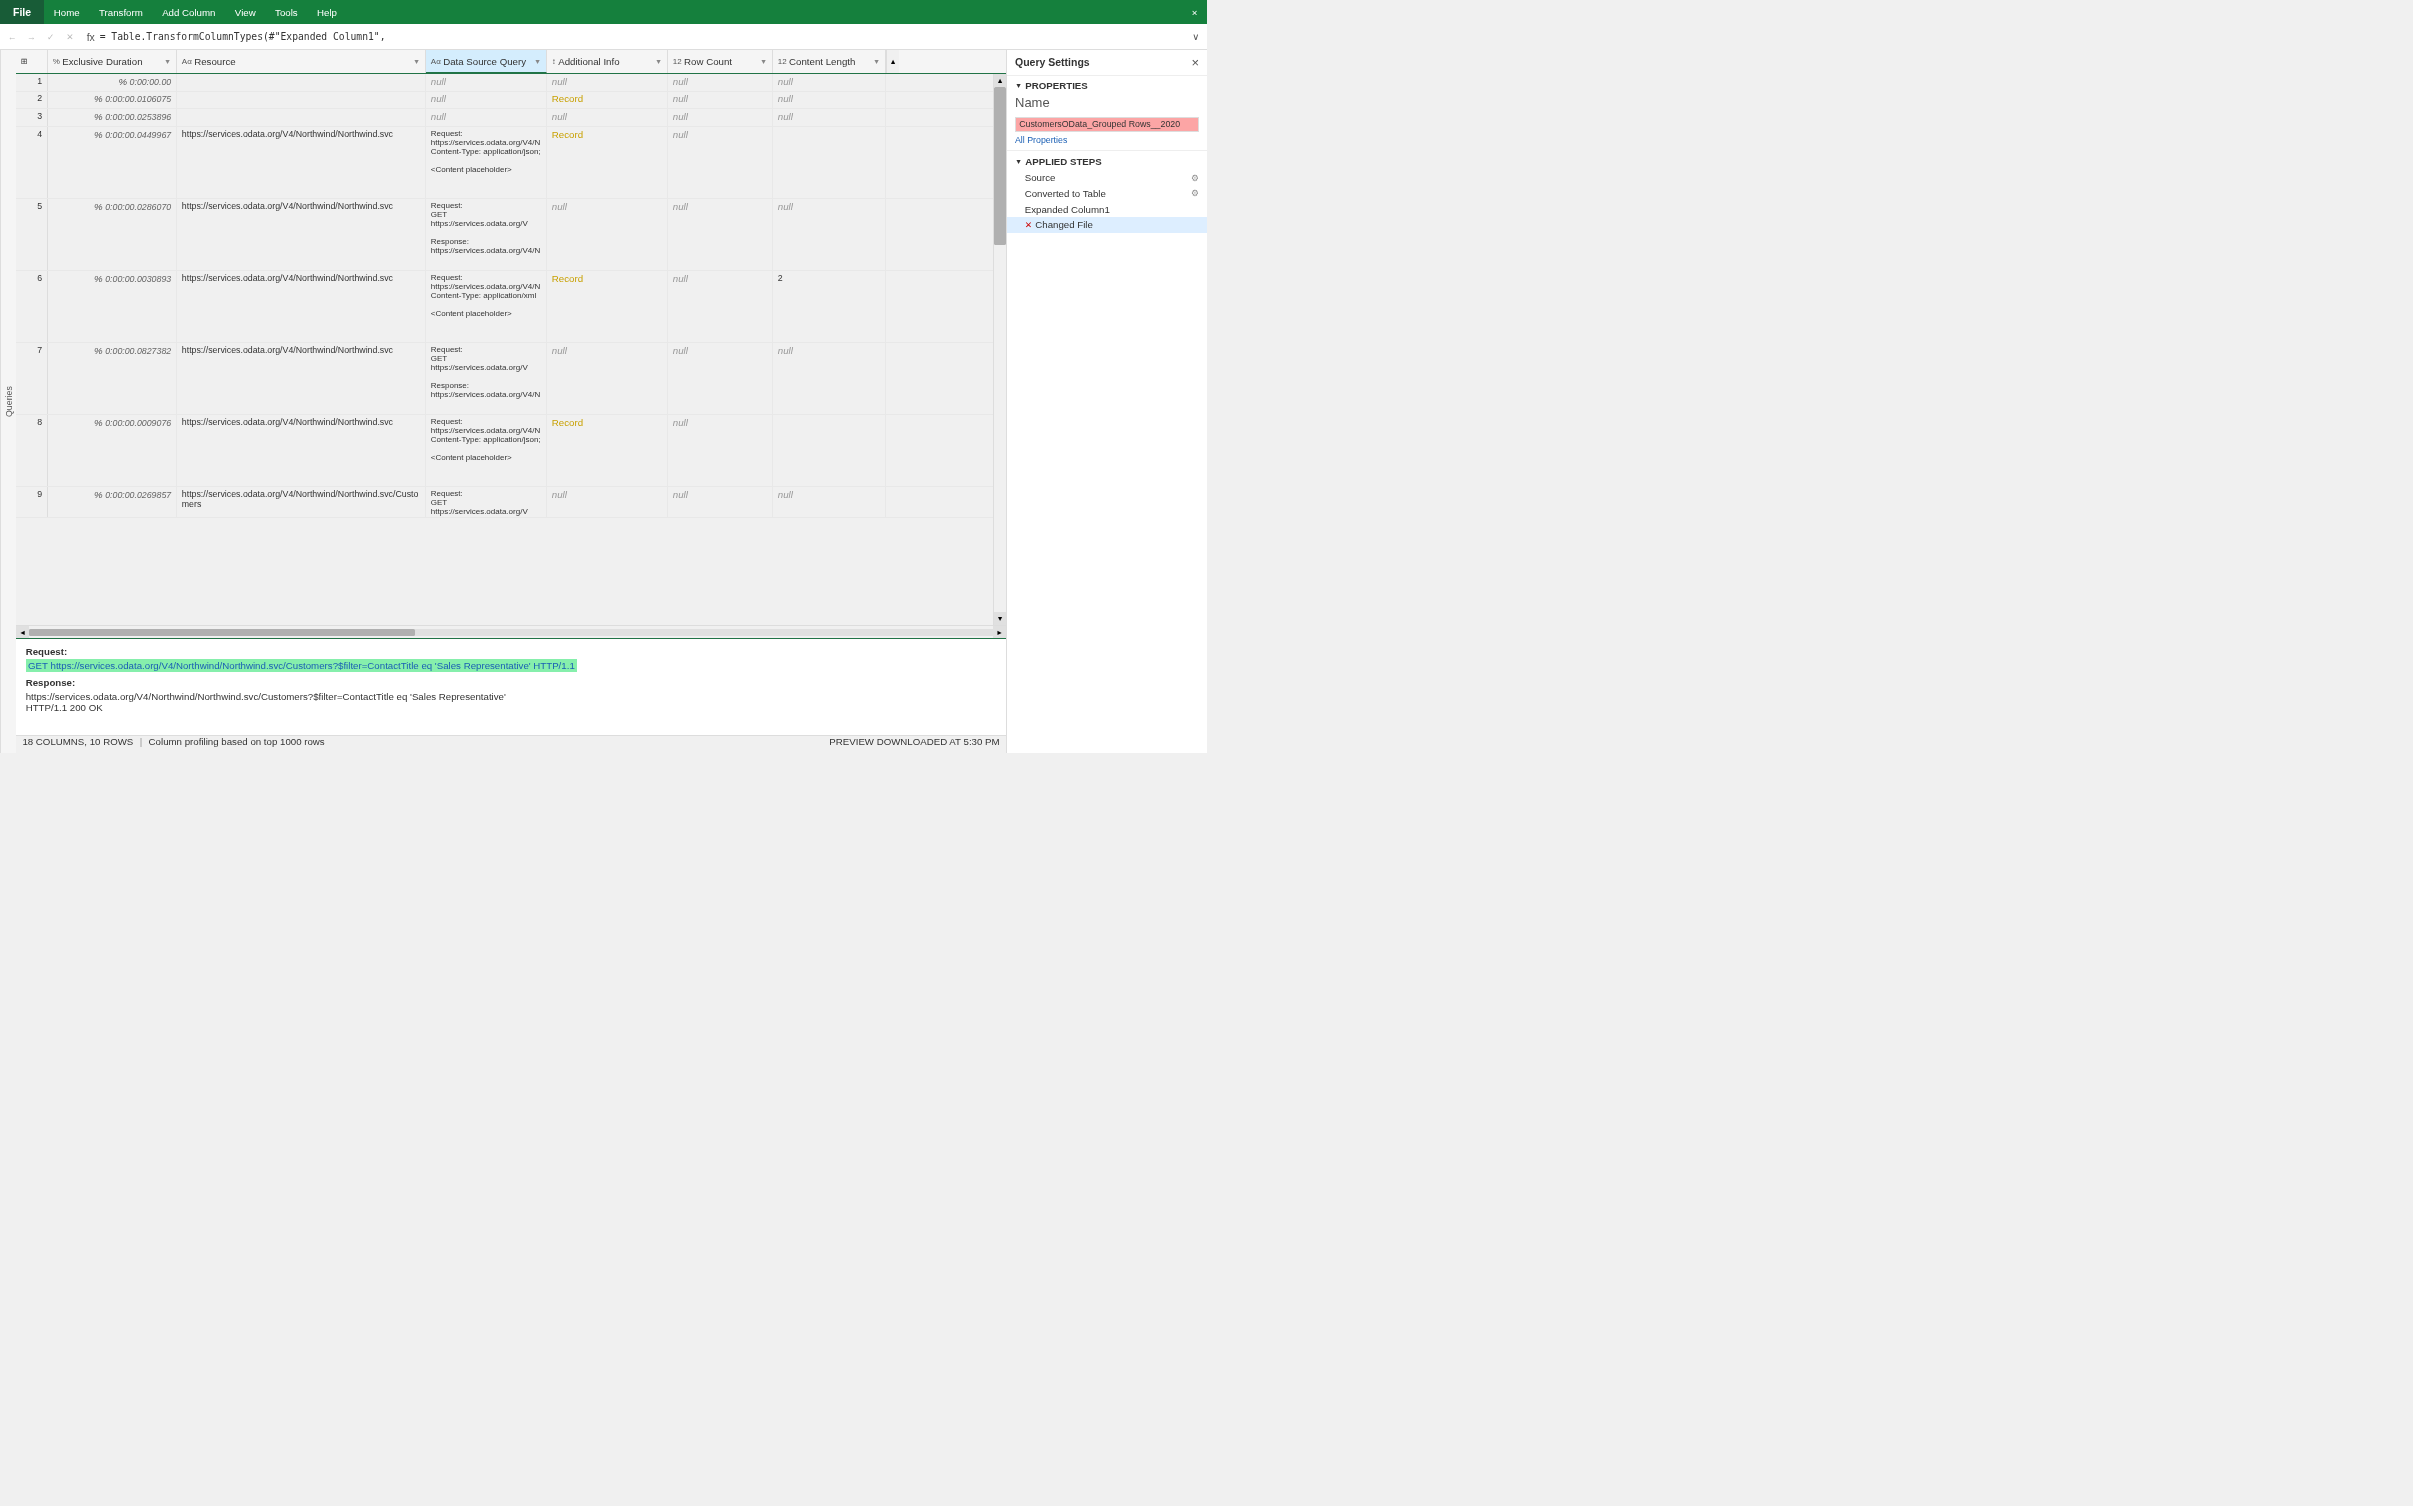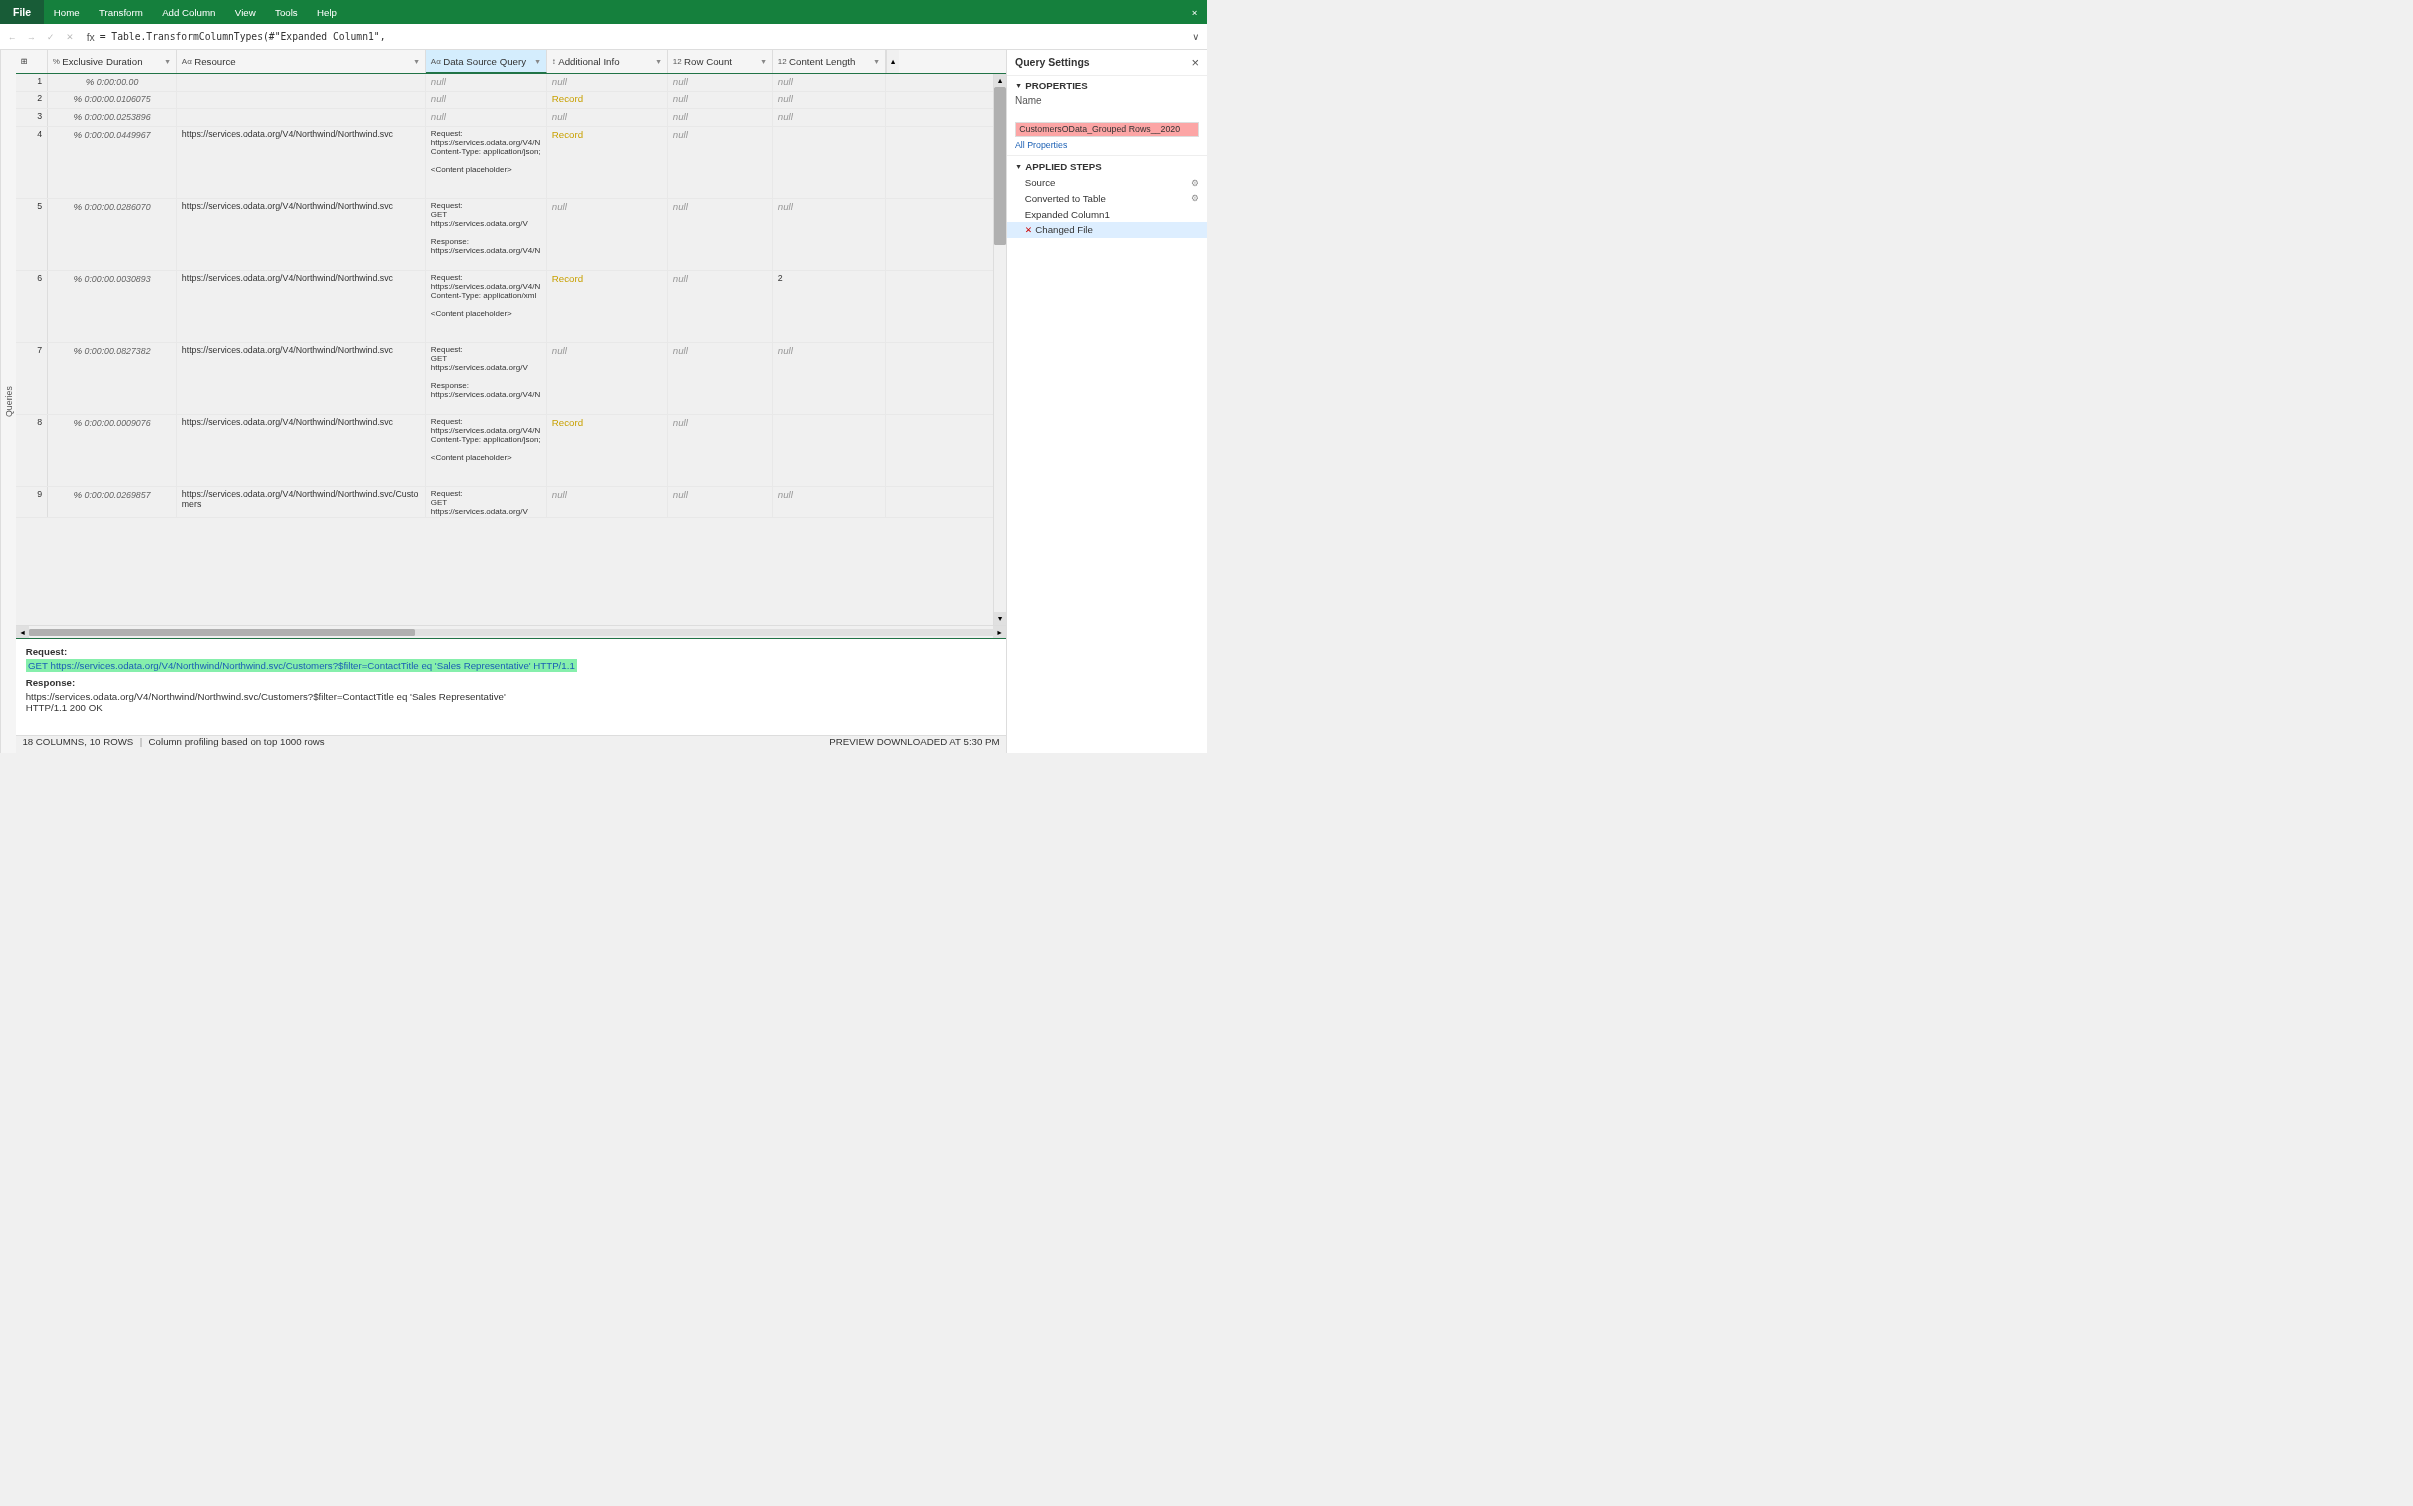--- a/index.html
+++ b/index.html
@@ -179,21 +179,21 @@
       white-space: nowrap;
     }
     .cell-row-num {
       width: 32px;
       min-width: 32px;
       text-align: right;
       color: #333;
       font-size: 8.8px;
       border-right: 0.8px solid #ddd;
     }
-    .cell-excl { width: 129px; min-width: 129px; text-align: center; font-style: italic; color: #666; }
+    .cell-excl { width: 129px; min-width: 129px; text-align: right; font-style: italic; color: #666; }
     .cell-resource { width: 249px; min-width: 249px; color: #333; }
     .cell-query { width: 121px; min-width: 121px; }
     .cell-addl { width: 121px; min-width: 121px; }
     .cell-rowcount { width: 105px; min-width: 105px; }
     .cell-contentlen { width: 113px; min-width: 113px; }
     .cell-pct { color: #555; }
     .record-link { color: #c8a000; cursor: pointer; }
     .null-val { color: #999; font-style: italic; }
     .row-tall { min-height: 72px; }
     .row-tall .cell { white-space: pre-wrap; }
@@ -291,23 +291,23 @@
       font-size: 8.8px;
       font-weight: 600;
       color: #333;
       margin-bottom: 3.2px;
     }
     .settings-section-header .triangle {
       margin-right: 3.2px;
       font-size: 7.2px;
     }
     .prop-label {
-      font-size: 10px;
+      font-size: 13px;
       color: #555;
-      margin-bottom: 16px;
+      margin-bottom: 7px;
     }
     .prop-value {
       font-size: 8.8px;
       color: #333;
       border: 0.8px solid #ddd;
       padding: 1.6px 3.2px;
       width: 100%;
       background: #fca5a5;
     }
     .all-props-link {

